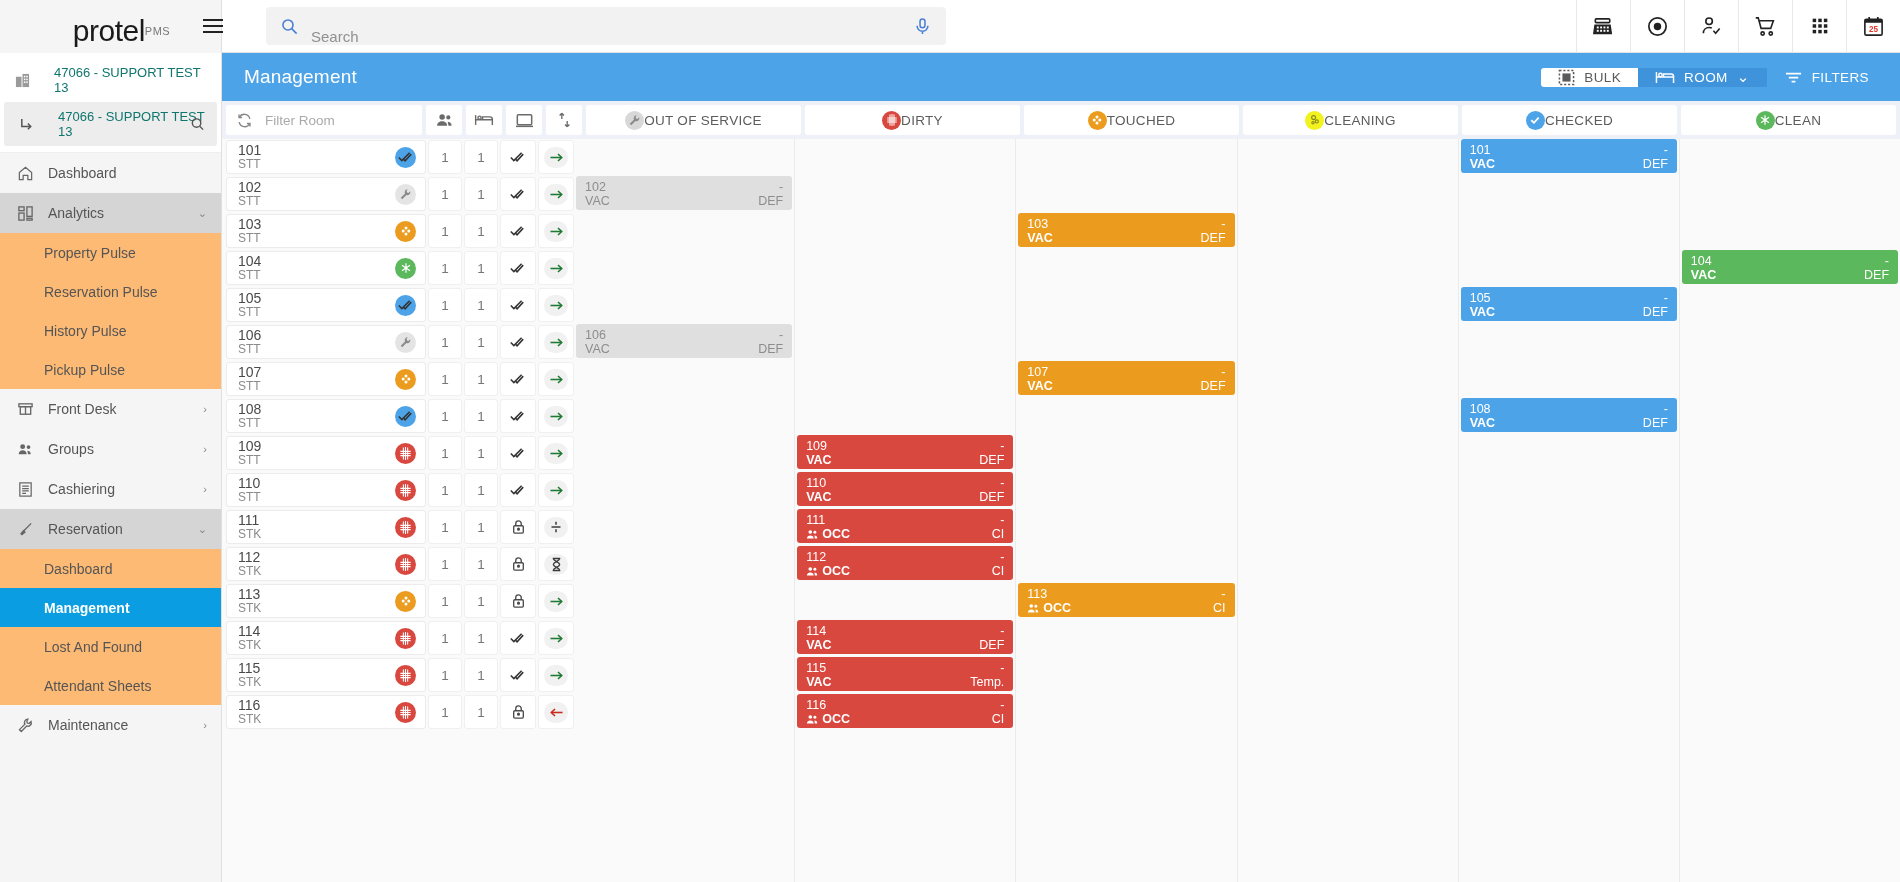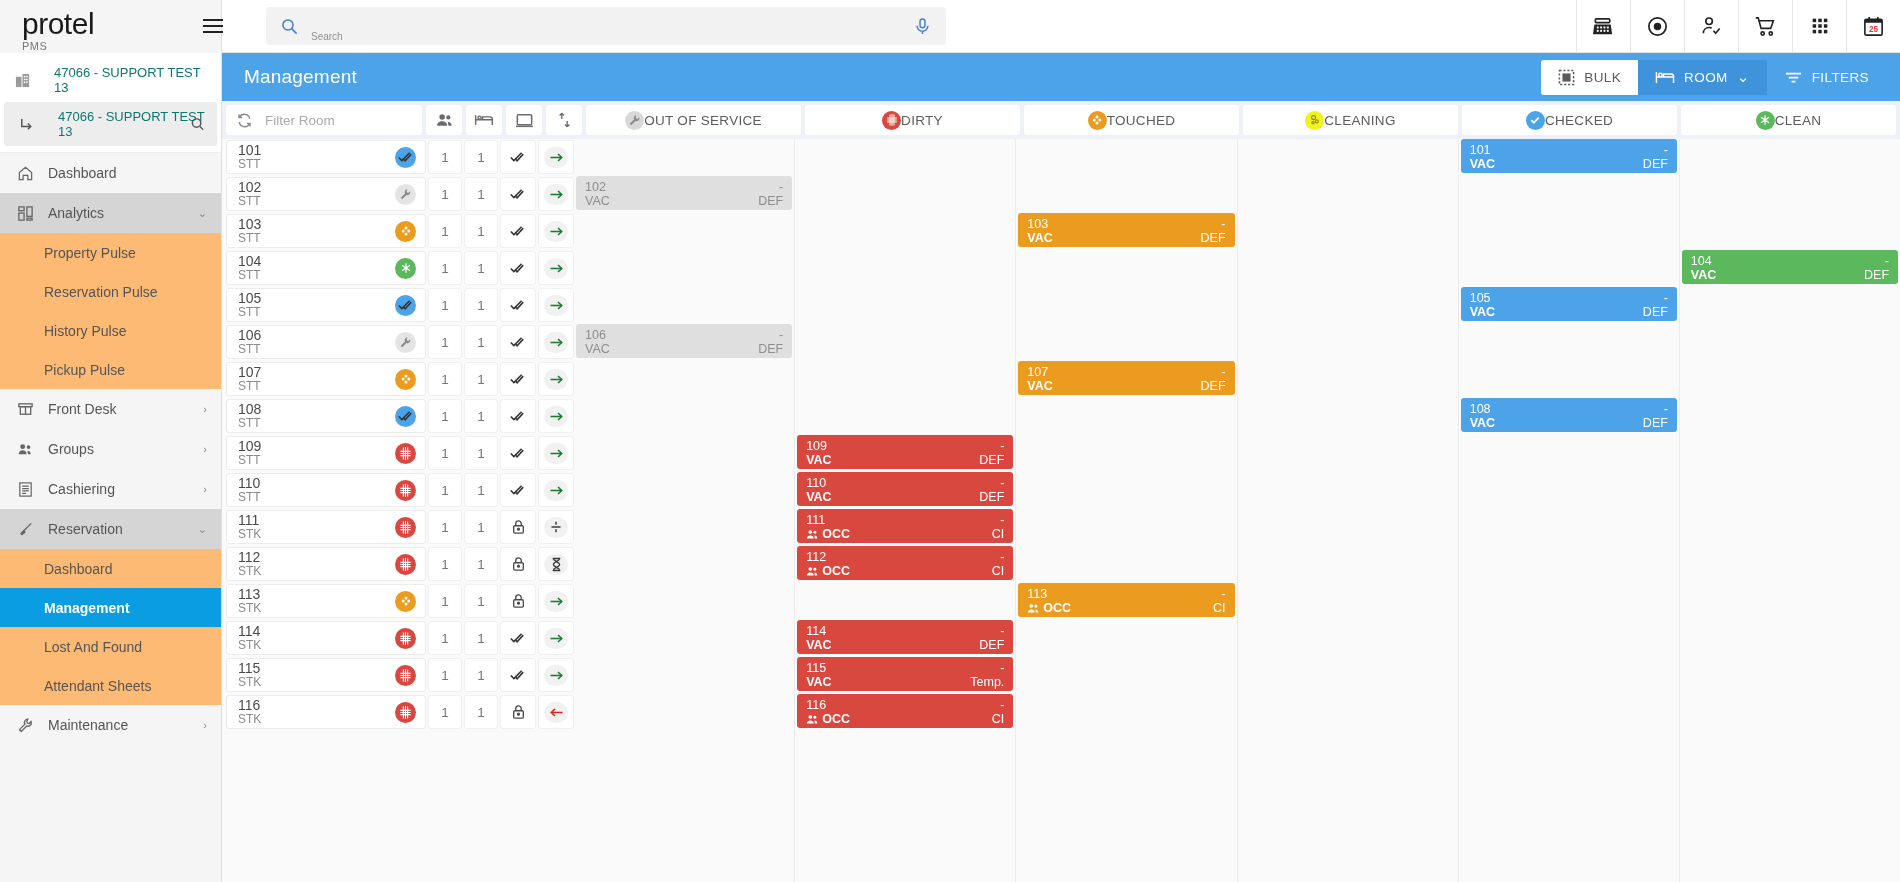--- a/index.html
+++ b/index.html
@@ -17,21 +17,21 @@
   .sidebar {
     width: 222px; height: 882px; flex: 0 0 222px;
     background: #f5f5f5;
     border-right: 1px solid #e0e0e0;
     display: flex; flex-direction: column;
     overflow: hidden;
   }
   .brand {
     height: 53px; padding: 8px 0 0 22px;
     background: #f5f5f5;
-    display: flex; flex-direction: column; justify-content: center;
+    display: flex; justify-content: center; align-items: center;
   }
   .brand-logo {
     font-size: 30px; letter-spacing: -0.5px; color: #1a1a1a;
     font-weight: 400; line-height: 30px; position: relative;
     display: inline-block;
   }
   .brand-sub { font-size: 11px; color: #777; letter-spacing: .5px; margin-top: 1px; }
 
   .prop-block { background: #fff; padding: 5px 0 6px 0; border-bottom: 1px solid #eee;}
   .prop-row {
@@ -73,38 +73,38 @@
     margin-left: -30px; margin-right: 14px;
   }
   .hamburger span { display:block; width: 20px; height: 2px; background: #222; }
   .search-wrap { margin-left: 18px; }
   .search-box {
     width: 680px; height: 38px; background: #f2f2f2; border-radius: 4px;
     display: flex; align-items: center; padding: 0 14px; gap: 12px;
   }
   .search-box input {
     flex: 1; border: 0; background: transparent; outline: none;
-    font-size: 10px; color: #a21caf; font-family: "Liberation Sans", sans-serif; margin-top: 20px;
+    font-size: 15px; color: #a21caf; font-family: "Liberation Sans", sans-serif; margin-top: 20px;
   }
   .search-box input::placeholder { color: #909090; }
   .topicons { margin-left: auto; display: flex; height: 53px; }
   .topicon {
     width: 54px; height: 53px; display:flex; align-items:center; justify-content:center;
     border-left: 1px solid #e8e8e8; cursor: pointer;
   }
 
   
   .pagehead {
     height: 48px; flex: 0 0 48px; background: #4da3e8;
     display: flex; align-items: center; padding: 0 14px 0 22px; color: #fff;
   }
   .pagetitle { font-size: 19px; font-weight: 400; letter-spacing: .2px; }
   .head-actions { margin-left: auto; display: flex; align-items: center; gap: 0; height: 48px; }
   .hbtn {
-    display: flex; align-items: center; gap: 9px; height: 35px;
+    display: flex; align-items: center; gap: 9px; height: 19px;
     padding: 0 17px; font-size: 13.5px; letter-spacing: .4px; cursor: pointer;
   }
   .hbtn.white { background: #fff; color: #5a5a5a; border-radius: 3px 0 0 3px; }
   .hbtn.blue { background: #3f93da; color: #fff; }
   .hbtn.plain { background: #4da3e8; color: #fff; }
 
   
   .colhead {
     height: 38px; flex: 0 0 38px; background: #eef1f8;
     display: flex; align-items: center; padding: 0 2px;

